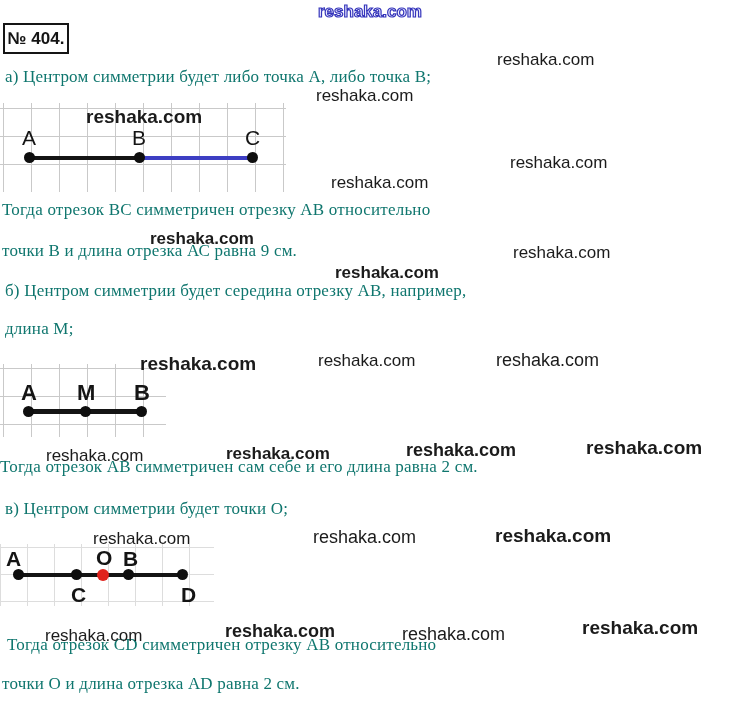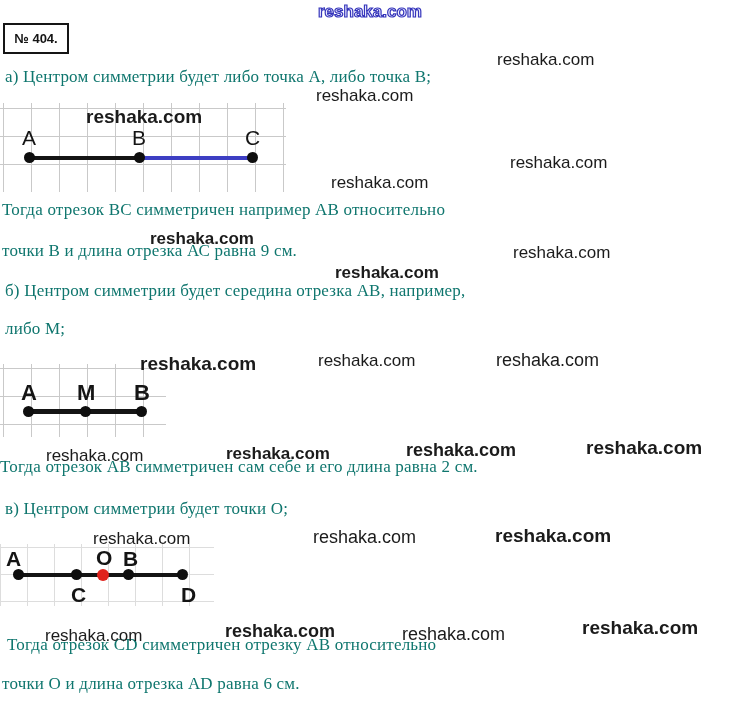--- a/index.html
+++ b/index.html
@@ -10,21 +10,21 @@
   
   .line{
     position:absolute;white-space:nowrap;color:#0f766e;
     font-size:17px;letter-spacing:.2px;
   }
   
   .problem-box{
     position:absolute;left:3px;top:23px;width:62px;height:27px;
     border:2px solid #151515;background:#fff;
     display:flex;align-items:center;justify-content:center;
-    font-family:"Liberation Sans",sans-serif;font-weight:700;font-size:13px;color:#151515;
+    font-family:"Liberation Sans",sans-serif;font-weight:700;font-size:17px;color:#151515;
   }
   
   .wm{
     position:absolute;white-space:nowrap;
     font-family:"Liberation Sans",sans-serif;color:#1b1b1b;font-size:17px;
   }
   .wm.b{font-weight:700;}
   .wm.lg{font-size:19px;}
   .wm.md{font-size:18px;}
   .wm.outline{
@@ -64,25 +64,25 @@
   <div class="seg" style="left:30px;width:110px;top:53px;"></div>
   <div class="seg" style="left:140px;width:113px;top:53px;background:#3d3ec3;"></div>
   <div class="dot" style="left:24px;top:49px;"></div>
   <div class="dot" style="left:134px;top:49px;"></div>
   <div class="dot" style="left:247px;top:49px;"></div>
   <span class="plabel" style="left:22px;top:24px;">A</span>
   <span class="plabel" style="left:132px;top:24px;">B</span>
   <span class="plabel" style="left:245px;top:24px;">C</span>
 </div>
 
-<div class="line" style="left:2px;top:200px">Тогда отрезок ВС симметричен например АВ относительно</div>
+<div class="line" style="left:2px;top:200px">Тогда отрезок ВС симметричен отрезку АВ относительно</div>
 <div class="line" style="left:2px;top:241px">точки В и длина отрезка АС равна 9 см.</div>
 
-<div class="line" style="left:5px;top:281px">б) Центром симметрии будет середина отрезка АВ, например,</div>
-<div class="line" style="left:5px;top:319px">либо М;</div>
+<div class="line" style="left:5px;top:281px">б) Центром симметрии будет середина отрезку АВ, например,</div>
+<div class="line" style="left:5px;top:319px">длина М;</div>
 
 <div class="fig grid" style="left:0;top:364px;width:166px;height:73px;background-position:3px 4px;">
   <div class="seg" style="left:29px;width:113px;top:45px;height:5px;"></div>
   <div class="dot" style="left:23px;top:42px;"></div>
   <div class="dot" style="left:80px;top:42px;"></div>
   <div class="dot" style="left:136px;top:42px;"></div>
   <span class="plabel" style="left:21px;top:18px;font-weight:700;font-size:22px;">A</span>
   <span class="plabel" style="left:77px;top:18px;font-weight:700;font-size:22px;">M</span>
   <span class="plabel" style="left:134px;top:18px;font-weight:700;font-size:22px;">B</span>
 </div>
@@ -99,21 +99,21 @@
   <div class="dot" style="left:123px;top:25px;"></div>
   <div class="dot" style="left:177px;top:25px;"></div>
   <span class="plabel" style="left:6px;top:4px;font-weight:600;">A</span>
   <span class="plabel" style="left:96px;top:3px;font-weight:600;">O</span>
   <span class="plabel" style="left:123px;top:4px;font-weight:600;">B</span>
   <span class="plabel" style="left:71px;top:40px;font-weight:600;">C</span>
   <span class="plabel" style="left:181px;top:40px;font-weight:600;">D</span>
 </div>
 
 <div class="line" style="left:7px;top:635px">Тогда отрезок CD симметричен отрезку АВ относительно</div>
-<div class="line" style="left:2px;top:674px">точки О и длина отрезка AD равна 6 см.</div>
+<div class="line" style="left:2px;top:674px">точки О и длина отрезка AD равна 2 см.</div>
 
 <span class="wm outline" style="left:318px;top:2px;">reshaka.com</span>
 <span class="wm" style="left:497px;top:50px;">reshaka.com</span>
 <span class="wm" style="left:316px;top:86px;">reshaka.com</span>
 <span class="wm b lg" style="left:86px;top:106px;">reshaka.com</span>
 <span class="wm" style="left:510px;top:153px;">reshaka.com</span>
 <span class="wm" style="left:331px;top:173px;">reshaka.com</span>
 <span class="wm b" style="left:150px;top:229px;">reshaka.com</span>
 <span class="wm" style="left:513px;top:243px;">reshaka.com</span>
 <span class="wm b" style="left:335px;top:263px;">reshaka.com</span>

